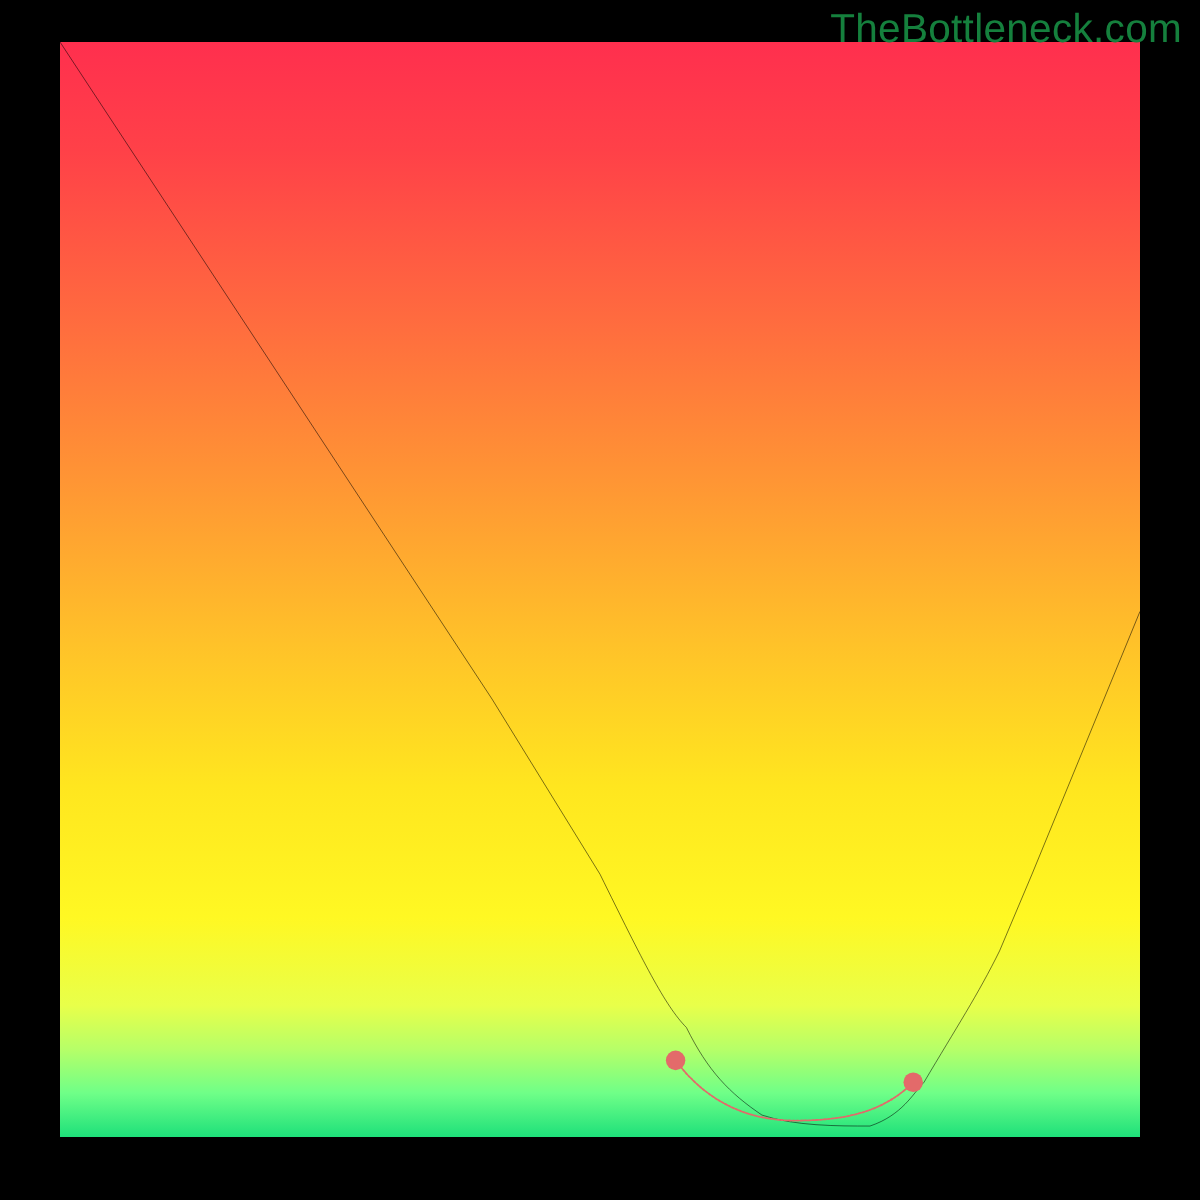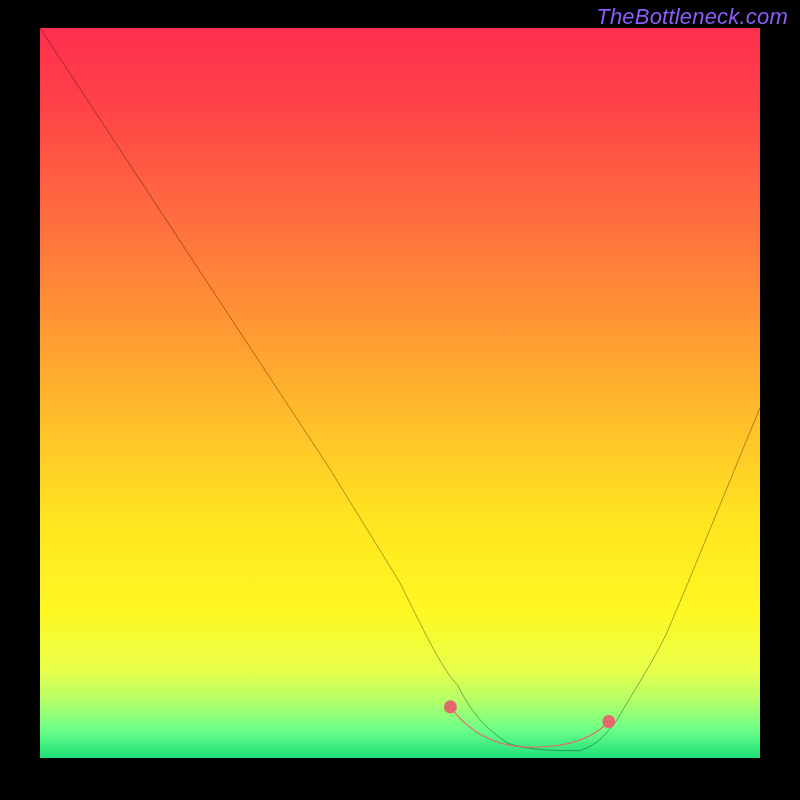--- a/index.html
+++ b/index.html
@@ -14,26 +14,25 @@
   .frame {
     position: relative;
     width: 800px;
     height: 800px;
     background: #000;
   }
   .watermark {
     position: absolute;
     top: 4px;
     right: 12px;
-    color: #8b5cf6;
-    font-size: 22px;
+    color: #15803d;
+    font-size: 27px;
     font-weight: 500;
     letter-spacing: 0.2px;
     z-index: 5;
-    font-style: italic;
   }
   .plot-area {
     position: absolute;
     left: 40px;
     top: 28px;
     width: 720px;
     height: 730px;
     
     background: linear-gradient(
       to bottom,

